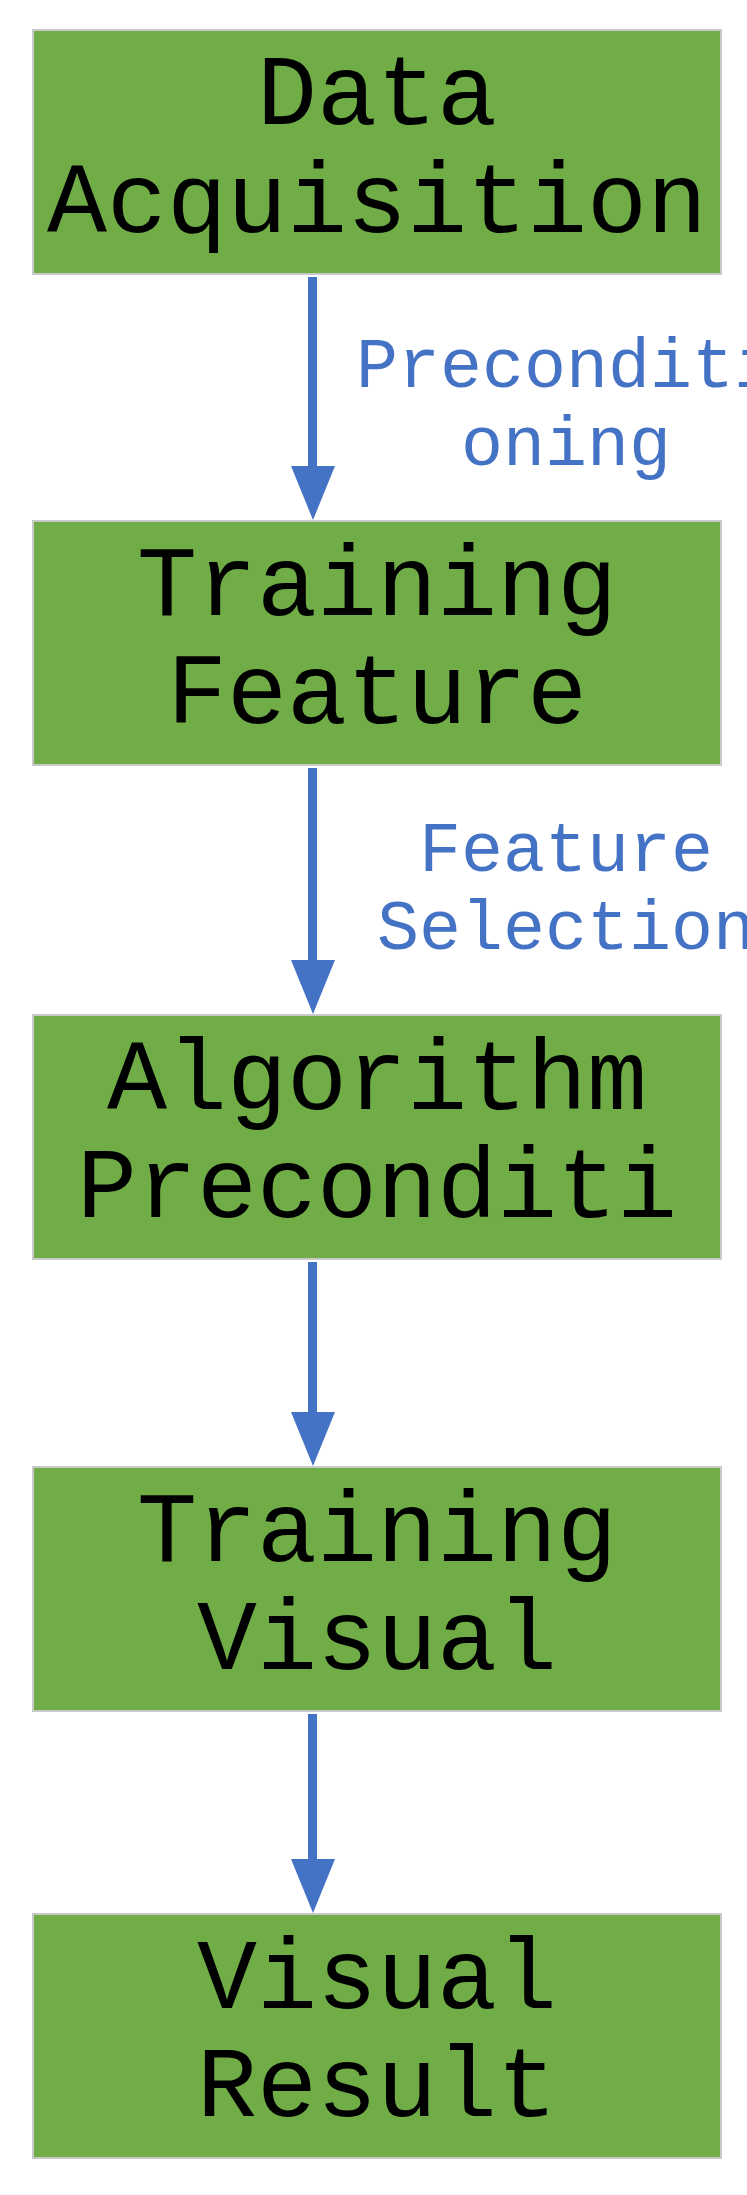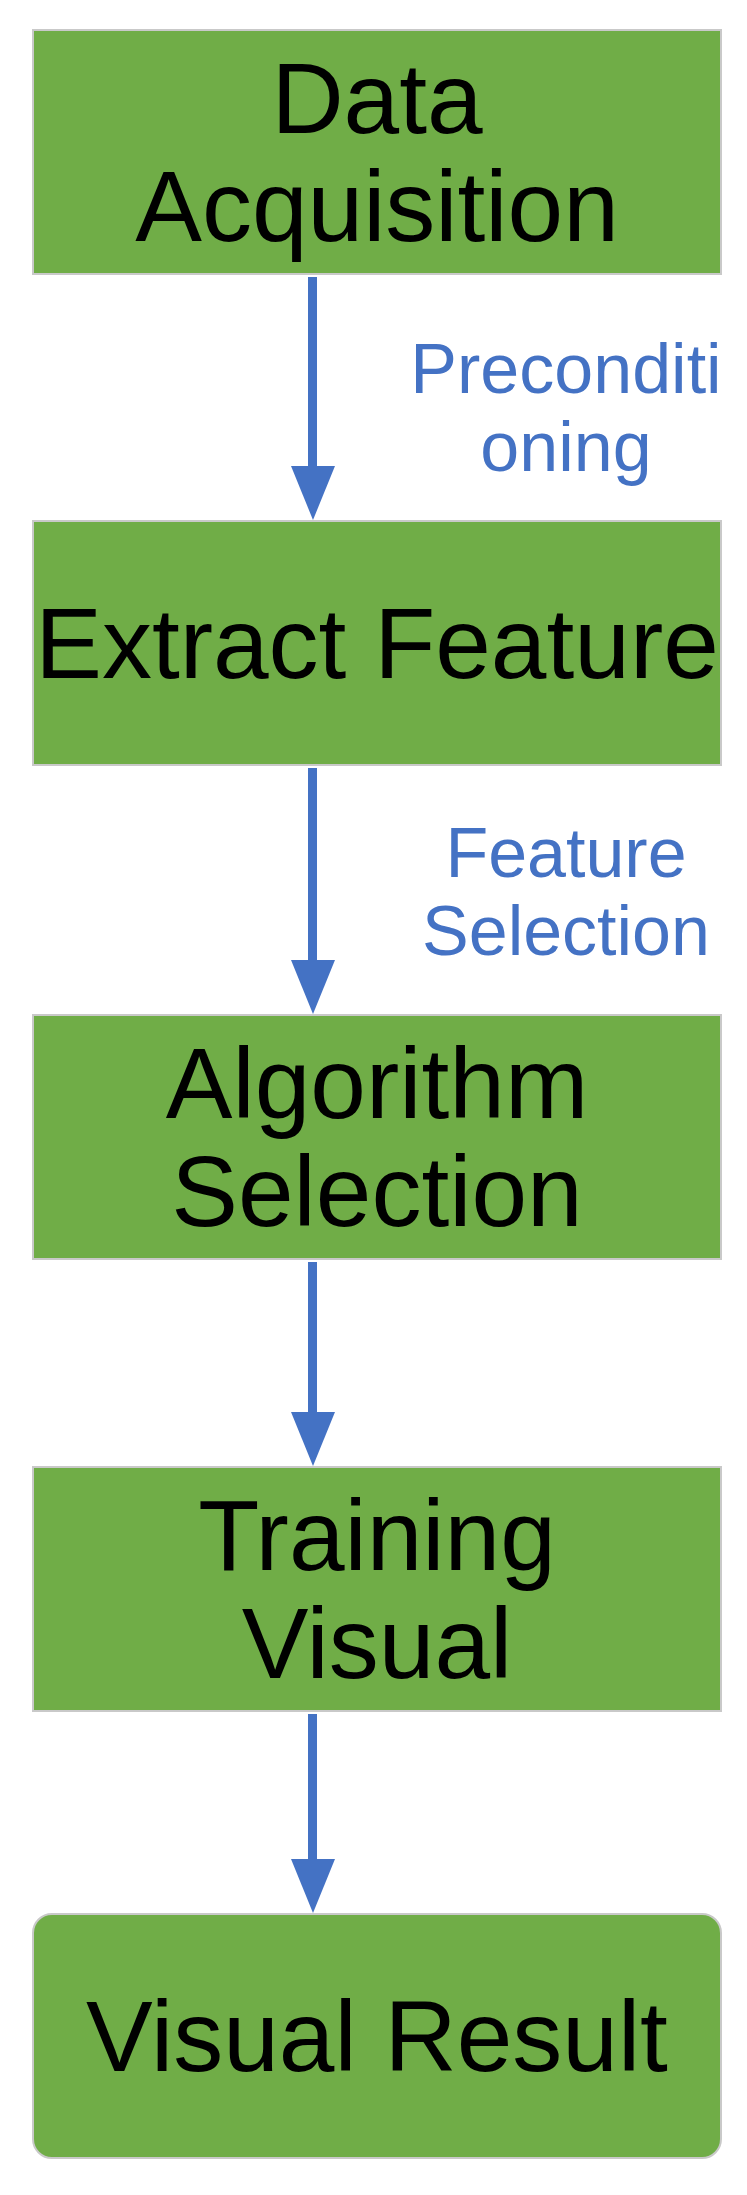--- a/index.html
+++ b/index.html
@@ -11,21 +11,21 @@
     --bg: #ffffff;
   }
   * { margin: 0; padding: 0; box-sizing: border-box; }
   html, body { background: #f4f4f4; }
   .canvas {
     position: relative;
     width: 747px;
     height: 2195px;
     background: var(--bg);
     overflow: hidden;
-    font-family: Liberation Sans, sans-serif;
+    font-family: Liberation Mono, monospace;
   }
   .node {
     position: absolute;
     left: 32px;
     width: 690px;
     height: 246px;
     background: var(--box-fill);
     border: 2px solid var(--box-border);
     display: flex;
     align-items: center;
@@ -33,21 +33,21 @@
     text-align: center;
     white-space: pre-line;
     font-size: 100px;
     line-height: 108px;
     color: var(--node-text);
   }
   .n1 { top: 29px; }
   .n2 { top: 520px; }
   .n3 { top: 1014px; }
   .n4 { top: 1466px; }
-  .n5 { top: 1913px; border-radius: 20px; }
+  .n5 { top: 1913px; }
 
   .arrow { position: absolute; left: 0; top: 0; width: 0; height: 0; }
   .shaft {
     position: absolute;
     left: 308px;
     width: 9px;
     background: var(--arrow-color);
   }
   .head {
     position: absolute;
@@ -89,32 +89,32 @@
 Acquisition</div>
 
   <div class="arrow a1">
     <div class="shaft"></div>
     <div class="head"></div>
   </div>
 
   <div class="edge-label l1">Preconditi
 oning</div>
 
-  <div class="node n2">Extract Feature</div>
+  <div class="node n2">Training Feature</div>
 
   <div class="arrow a2">
     <div class="shaft"></div>
     <div class="head"></div>
   </div>
 
   <div class="edge-label l2">Feature
 Selection</div>
 
   <div class="node n3">Algorithm
-Selection</div>
+Preconditi</div>
 
   <div class="arrow a3">
     <div class="shaft"></div>
     <div class="head"></div>
   </div>
 
   <div class="node n4">Training
 Visual</div>
 
   <div class="arrow a4">

